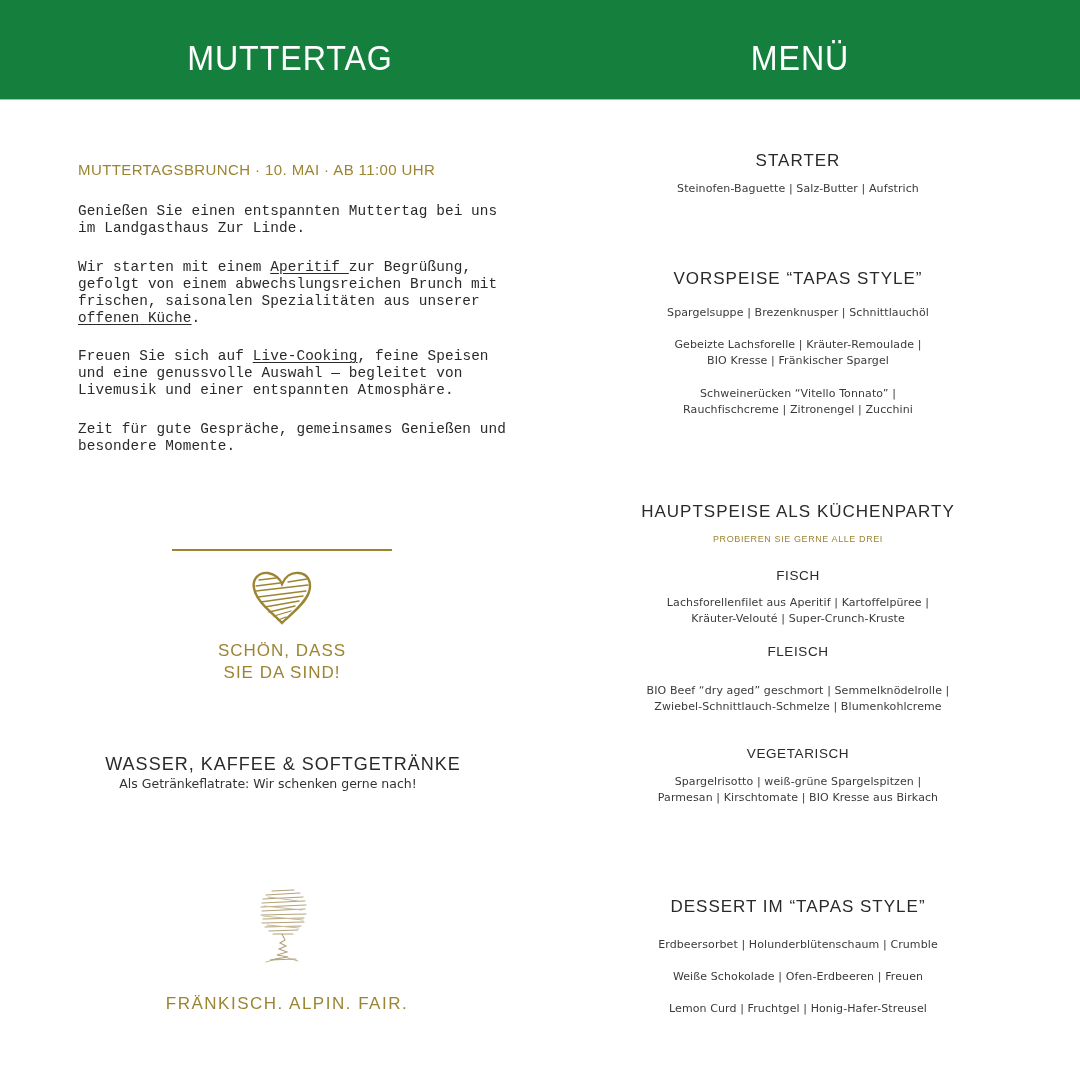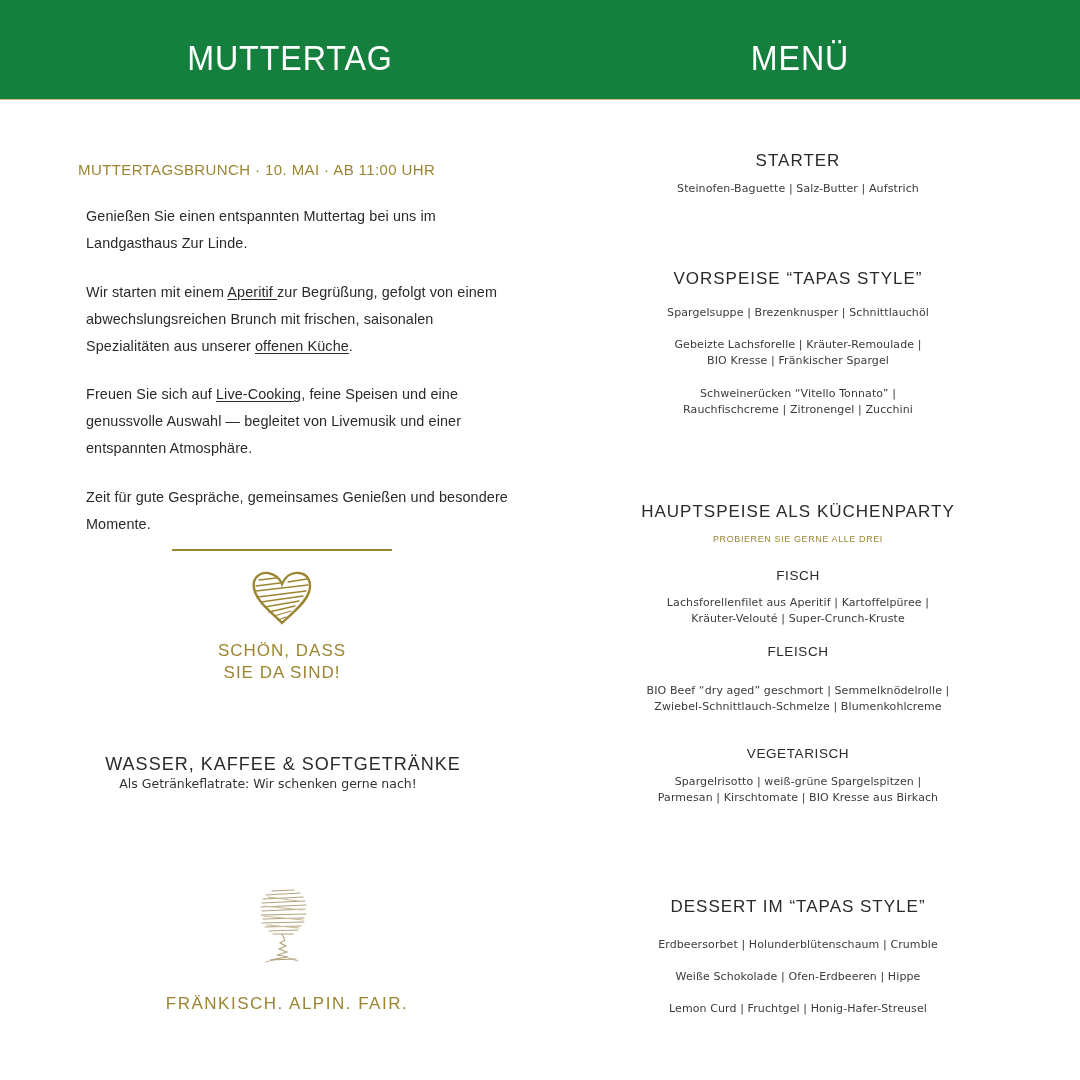--- a/index.html
+++ b/index.html
@@ -22,23 +22,23 @@
     .header-title.right { left: 680px; width: 240px; }
 
     
     .event-line {
       position: absolute; left: 78px; top: 161px;
       font-family: "Liberation Sans", sans-serif;
       font-size: 15px; letter-spacing: 0.4px;
       color: #9c8532;
     }
     .intro {
-      position: absolute; left: 86px; top: 203px; width: 430px;
-      font-family: Liberation Sans, sans-serif;
-      font-size: 14.4px; line-height: 27px; color: #2a2a2a;
+      position: absolute; left: 78px; top: 203px; width: 430px;
+      font-family: Liberation Mono, monospace;
+      font-size: 14.4px; line-height: 17px; color: #2a2a2a;
       letter-spacing: 0.1px;
     }
     .intro p { margin-bottom: 21.7px; }
     .intro .link { text-decoration: underline; text-underline-offset: 2px; color: #2a2a2a; cursor: pointer; }
 
     .divider {
       position: absolute; left: 172px; top: 549px; width: 220px; height: 1.5px;
       background: #9c8532;
     }
     .heart-icon { position: absolute; left: 250px; top: 570px; width: 64px; height: 56px; }
@@ -166,15 +166,15 @@
   </div>
 
   <div class="abs sub-title" style="top:746px;">VEGETARISCH</div>
   <div class="abs dish" style="top:774px;">
     <div>Spargelrisotto | weiß-grüne Spargelspitzen |</div>
     <div>Parmesan | Kirschtomate | BIO Kresse aus Birkach</div>
   </div>
 
   <div class="abs sec-title" style="top:897px;">DESSERT IM “TAPAS STYLE”</div>
   <div class="abs dish" style="top:937px;text-align:center;">Erdbeersorbet | Holunderblütenschaum | Crumble</div>
-  <div class="abs dish" style="top:969px;">Weiße Schokolade | Ofen-Erdbeeren | Hippe</div>
+  <div class="abs dish" style="top:969px;">Weiße Schokolade | Ofen-Erdbeeren | Freuen</div>
   <div class="abs dish" style="top:1001px;">Lemon Curd | Fruchtgel | Honig-Hafer-Streusel</div>
 </div>
 
 </body></html>

